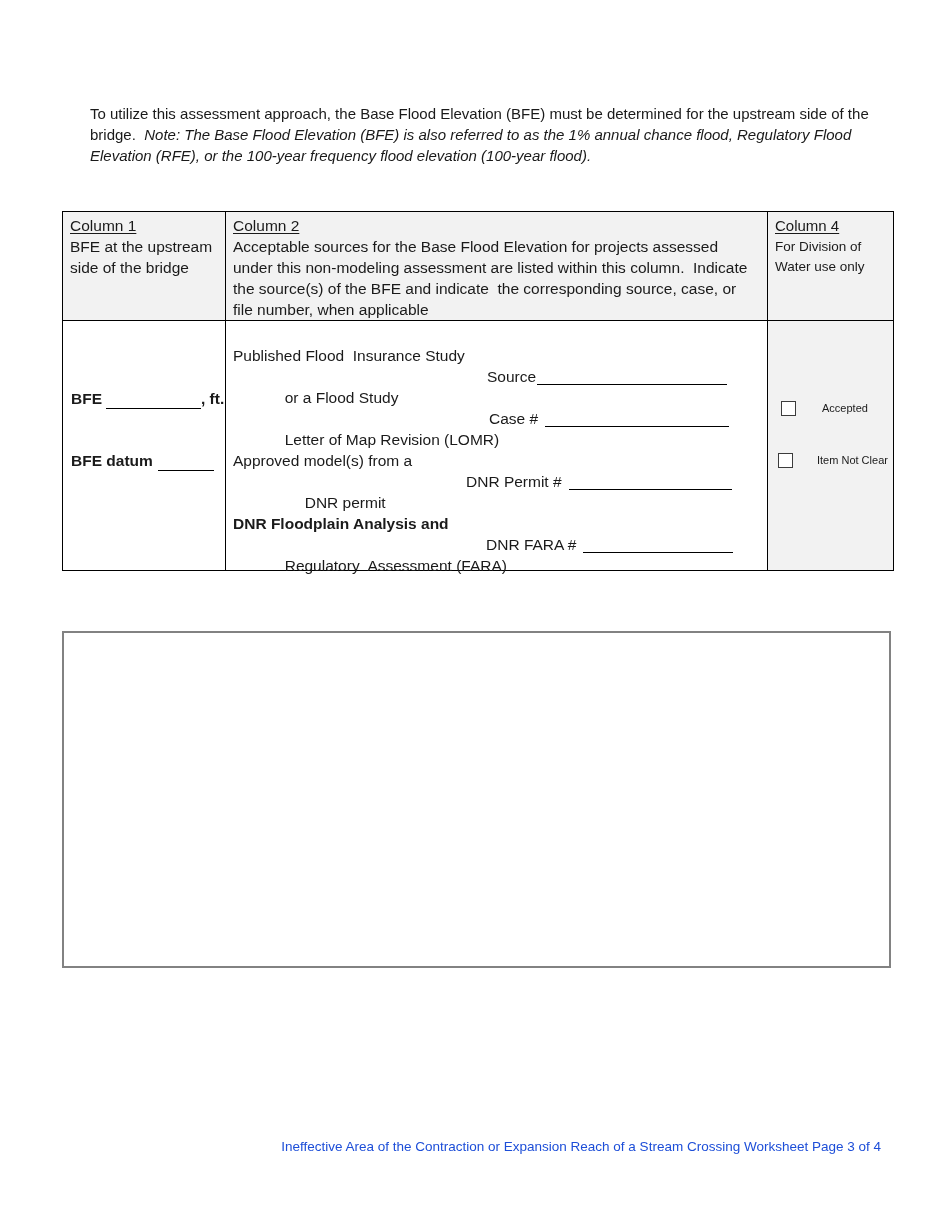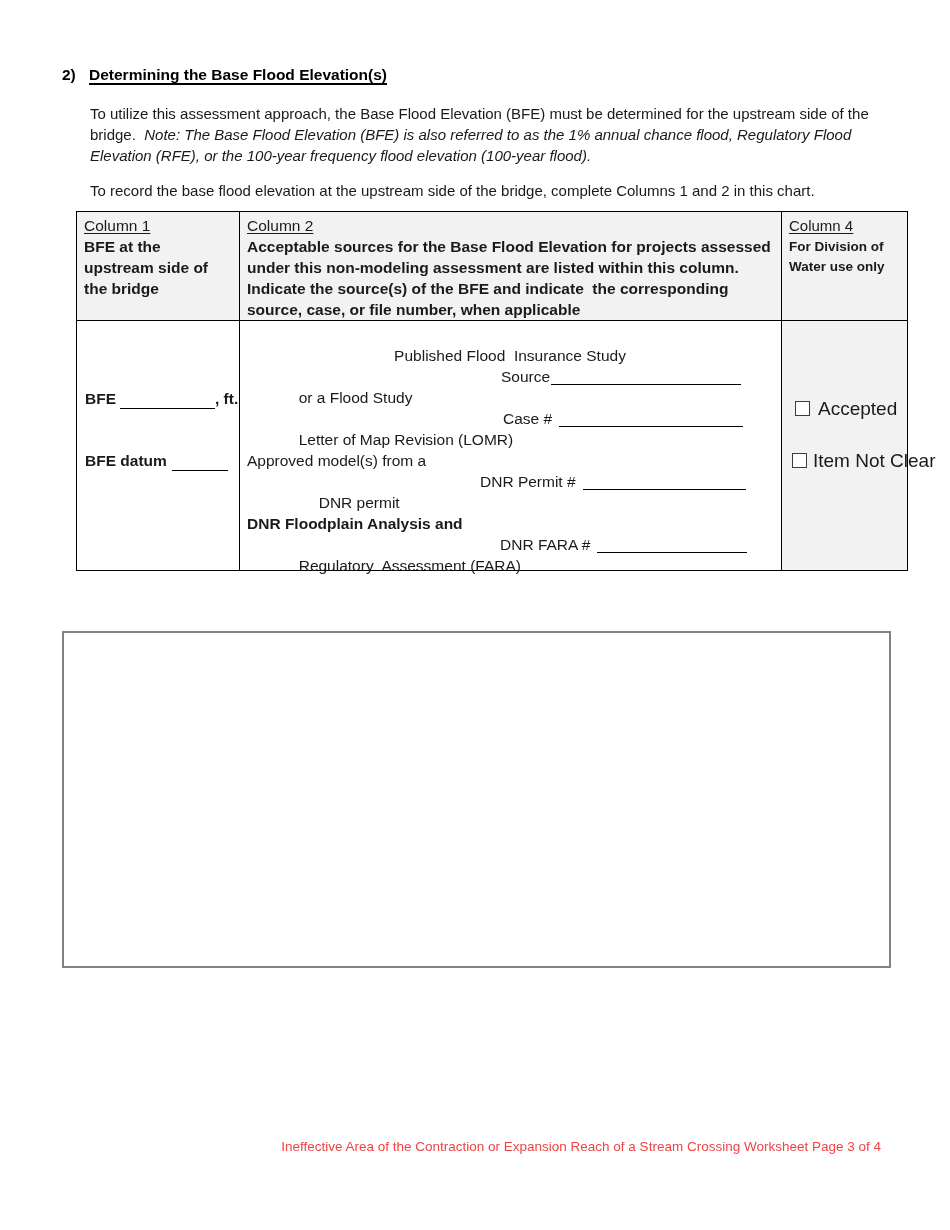--- a/index.html
+++ b/index.html
@@ -15,76 +15,72 @@
   .hnum { display:inline-block; width:27px; }
   .htitle { text-decoration:underline; text-decoration-thickness:1.5px; text-underline-offset:3px; }
 
   
   .para { position:absolute; left:90px; width:790px; margin:0; font-size:15px; line-height:21px; white-space:pre-wrap; }
   .para1 { top:103px; }
   .para2 { top:180px; }
   .italic { font-style:italic; }
 
   
-  .bfe-table { position:absolute; left:76px; top:211px; width:831px; border-collapse:collapse; table-layout:fixed; font-size:15.5px; line-height:21px; }
+  .bfe-table { position:absolute; left:62px; top:211px; width:831px; border-collapse:collapse; table-layout:fixed; font-size:15.5px; line-height:21px; }
   .bfe-table td { border:1px solid #000; vertical-align:top; padding:0; box-sizing:border-box; }
   .header-row td { background:#f2f2f2; height:109px; padding:3px 7px 0 7px; }
   .col-title { text-decoration:underline; text-underline-offset:2px; }
-  .col-desc { white-space:pre-wrap;font-weight:bold; }
+  .col-desc { white-space:pre-wrap; }
   .small-cell { font-size:13.5px; line-height:20px; }
   .small-cell .col-title { font-size:15px; line-height:22px; }
   .body-row td { height:250px; position:relative; background:#ffffff; }
   .shaded { background:#f2f2f2 !important; }
 
   
   .bfe-line, .datum-line { position:absolute; left:8px; white-space:nowrap;font-weight:bold; }
   .bfe-line { top:67px; }
   .datum-line { top:129px; }
   .blank { display:inline-block; border-bottom:1.5px solid #000; height:15px; vertical-align:bottom; }
   .blank-bfe { width:95px; margin-left:4px; }
   .blank-datum { width:56px; margin-left:5px; }
 
   
   .c2row { position:absolute; left:7px; right:8px; height:21px; white-space:pre; }
-  .r1 { top:24px;text-align:center; } .r2 { top:45px; } .r3 { top:87px; } .r4 { top:129px; }
+  .r1 { top:24px; } .r2 { top:45px; } .r3 { top:87px; } .r4 { top:129px; }
   .r5 { top:150px; } .r6 { top:192px;font-weight:bold; } .r7 { top:213px; }
   .indent { padding-left:20px; }
   .field { position:absolute; top:0; bottom:0; display:flex; align-items:stretch; }
   .f-source { left:234px; right:32px;margin-left:20px; }
   .f-case   { left:229px; right:30px;margin-left:27px; }
   .f-permit { left:233px; right:27px; }
   .f-fara   { left:227px; right:26px;margin-left:26px; }
   .fline { flex:1; border-bottom:1.5px solid #000; margin-bottom:2px; margin-left:7px; }
   .f-source .fline { margin-left:1px; }
 
   
-  .cbrow { position:absolute; display:flex; align-items:flex-start; font-size:19px; line-height:15px; white-space:nowrap; }
+  .cbrow { position:absolute; display:flex; align-items:flex-start; font-size:11px; line-height:15px; white-space:nowrap;gap:18px; }
   .cbrow1 { left:13px; top:80px; }
   .cbrow2 { left:10px; top:132px; }
   .cb { width:13px; height:13px; border:1px solid #3c3c3c; background:#fff; margin-right:8px; flex:none; }
   .cbrow2 .cb { margin-right:6px; }
 
   
   .comments-box { position:absolute; left:62px; top:631px; width:829px; height:337px; box-sizing:border-box; border:2px solid #828282; background:#fff; }
 
   
-  .footer { position:absolute; top:1139px; right:69px; font-size:13.5px; color:#ef4444; white-space:nowrap; }
+  .footer { position:absolute; top:1139px; right:69px; font-size:13.5px; color:#1d4ed8; white-space:nowrap; }
 </style>
 </head>
 <body>
 
 <div class="page">
 
-  <div class="heading h2">
-    <span class="hnum">2)</span><span class="htitle">Determining the Base Flood Elevation(s)</span>
-  </div>
 
   <p class="para para1"><span>To utilize this assessment approach, the Base Flood Elevation (BFE) must be determined for the upstream side of the bridge.  </span><span class="italic">Note: The Base Flood Elevation (BFE) is also referred to as the 1% annual chance flood, Regulatory Flood Elevation (RFE), or the 100-year frequency flood elevation (100-year flood).</span></p>
 
-  <p class="para para2">To record the base flood elevation at the upstream side of the bridge, complete Columns 1 and 2 in this chart.</p>
 
   <table class="bfe-table">
     <colgroup>
       <col style="width:163px">
       <col style="width:542px">
       <col style="width:126px">
     </colgroup>
     <tbody>
       <tr class="header-row">
         <td>

